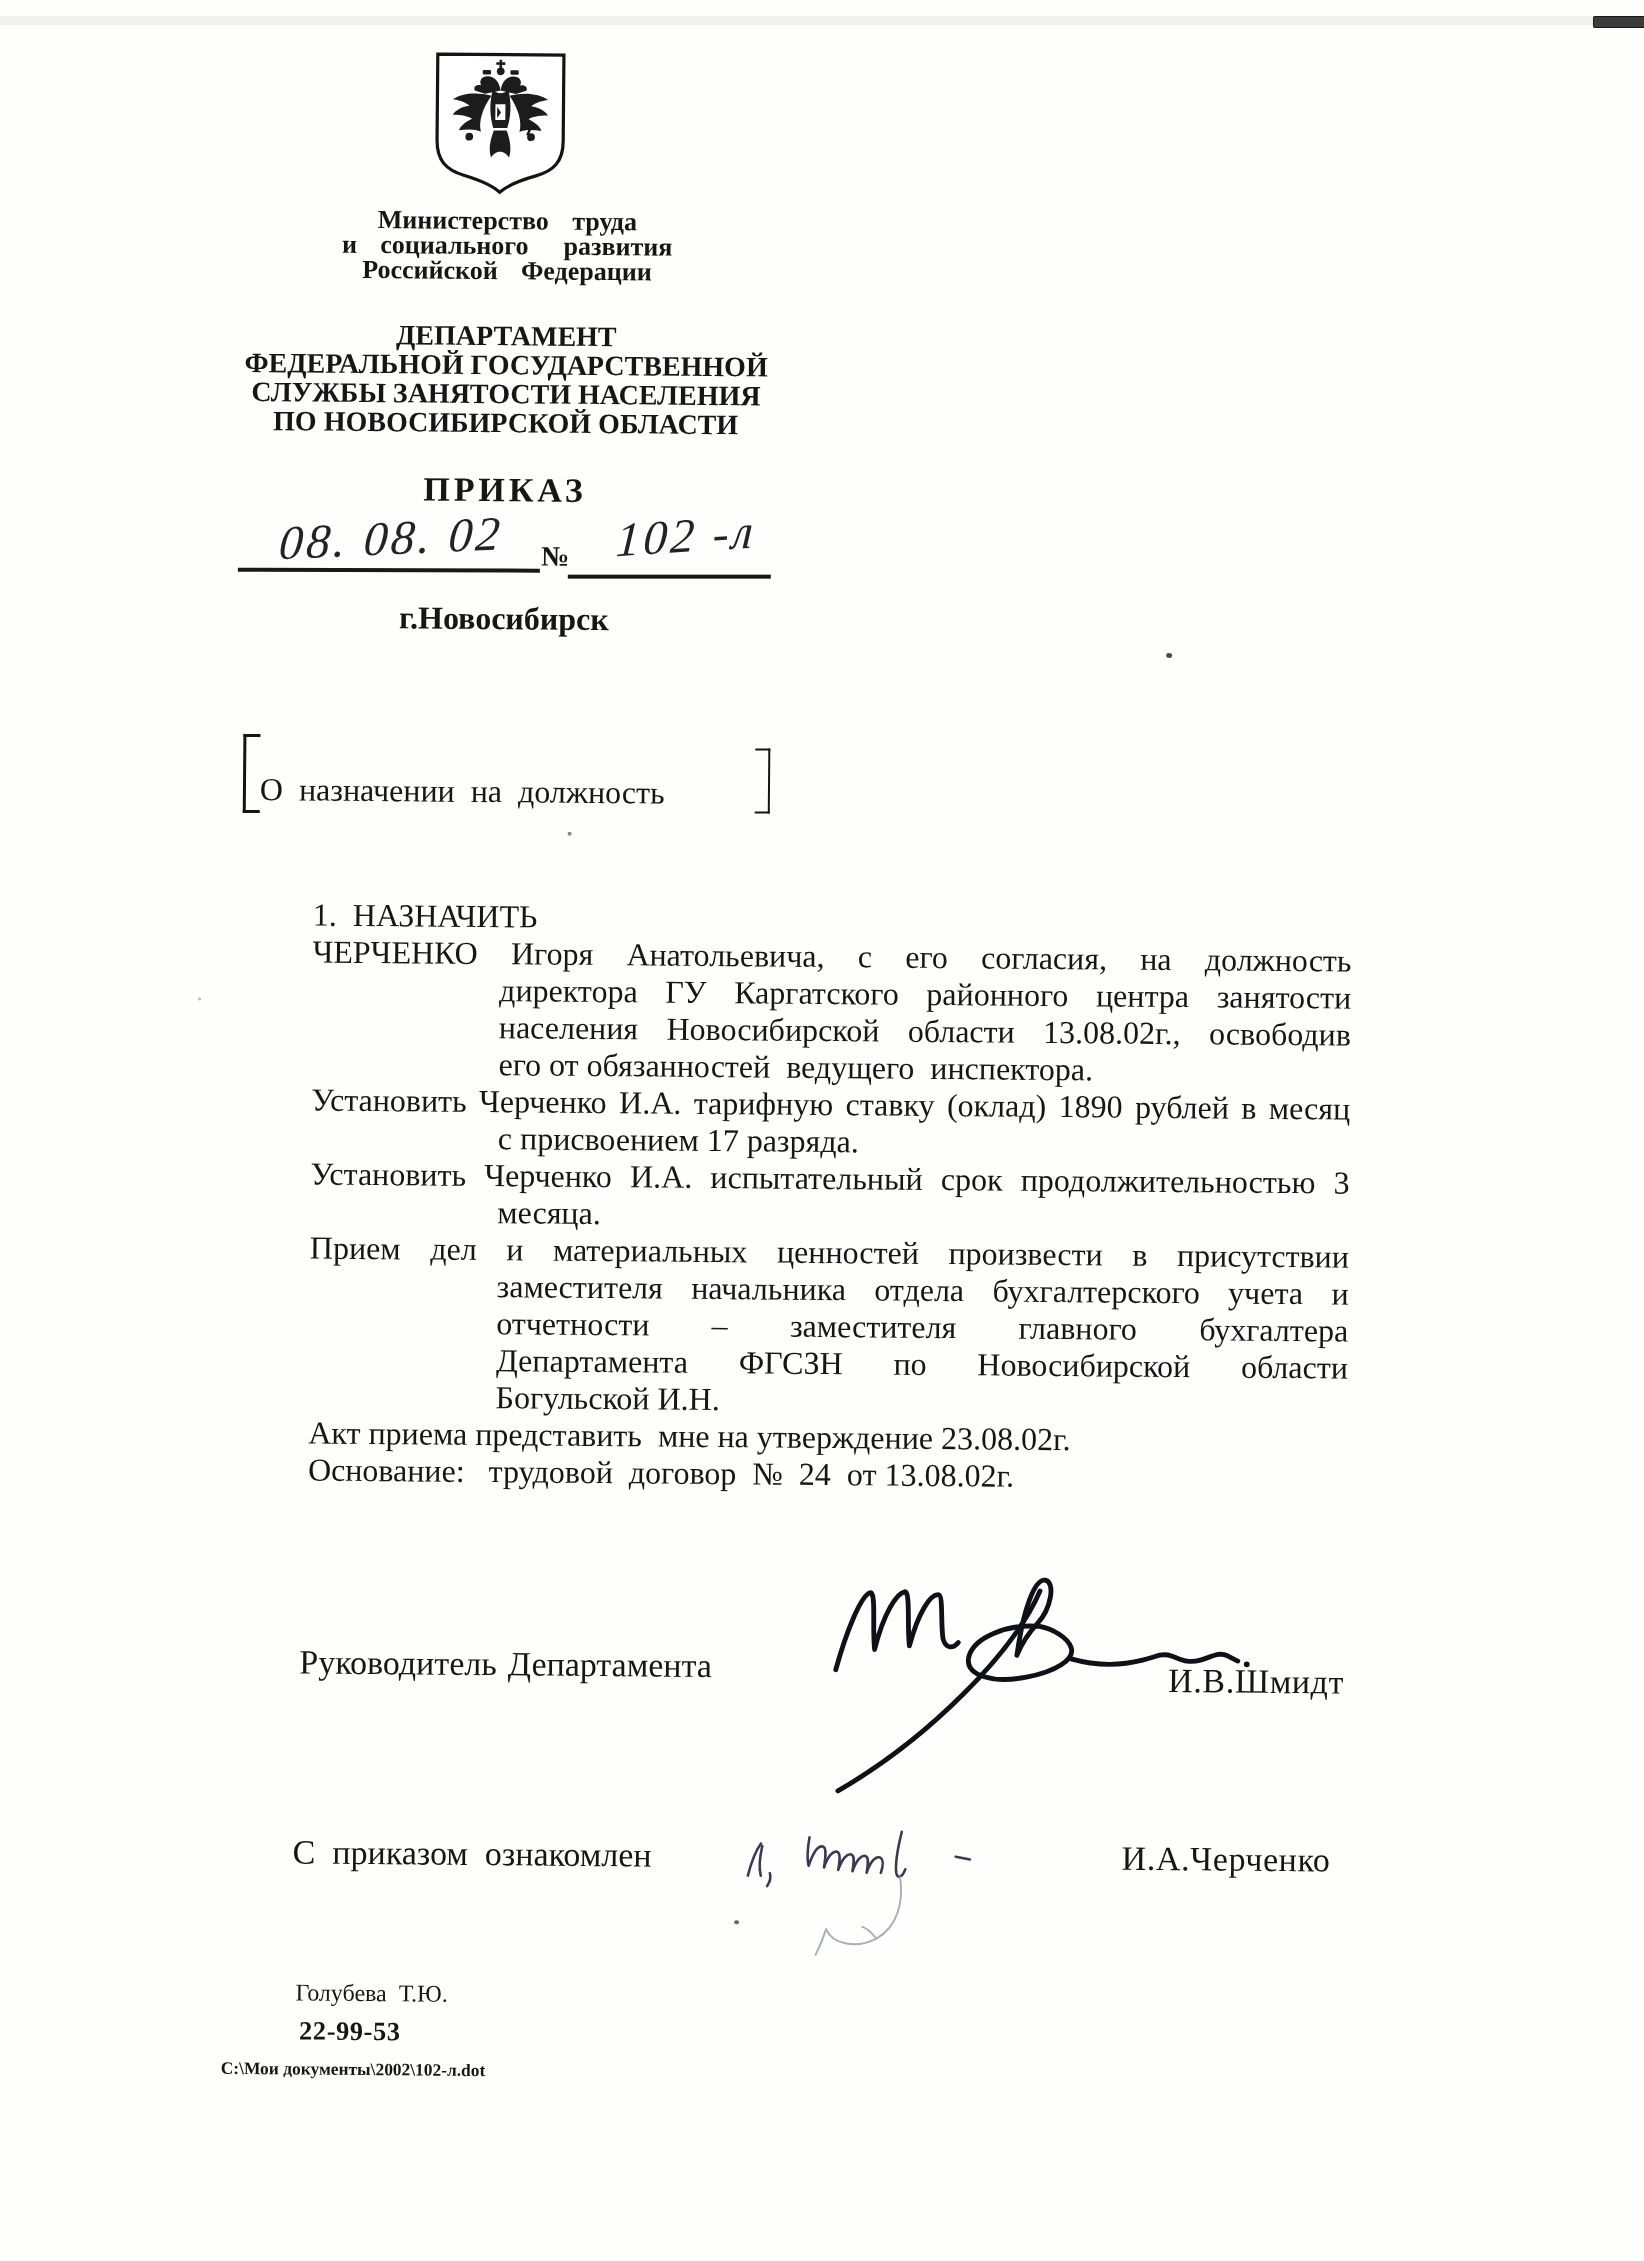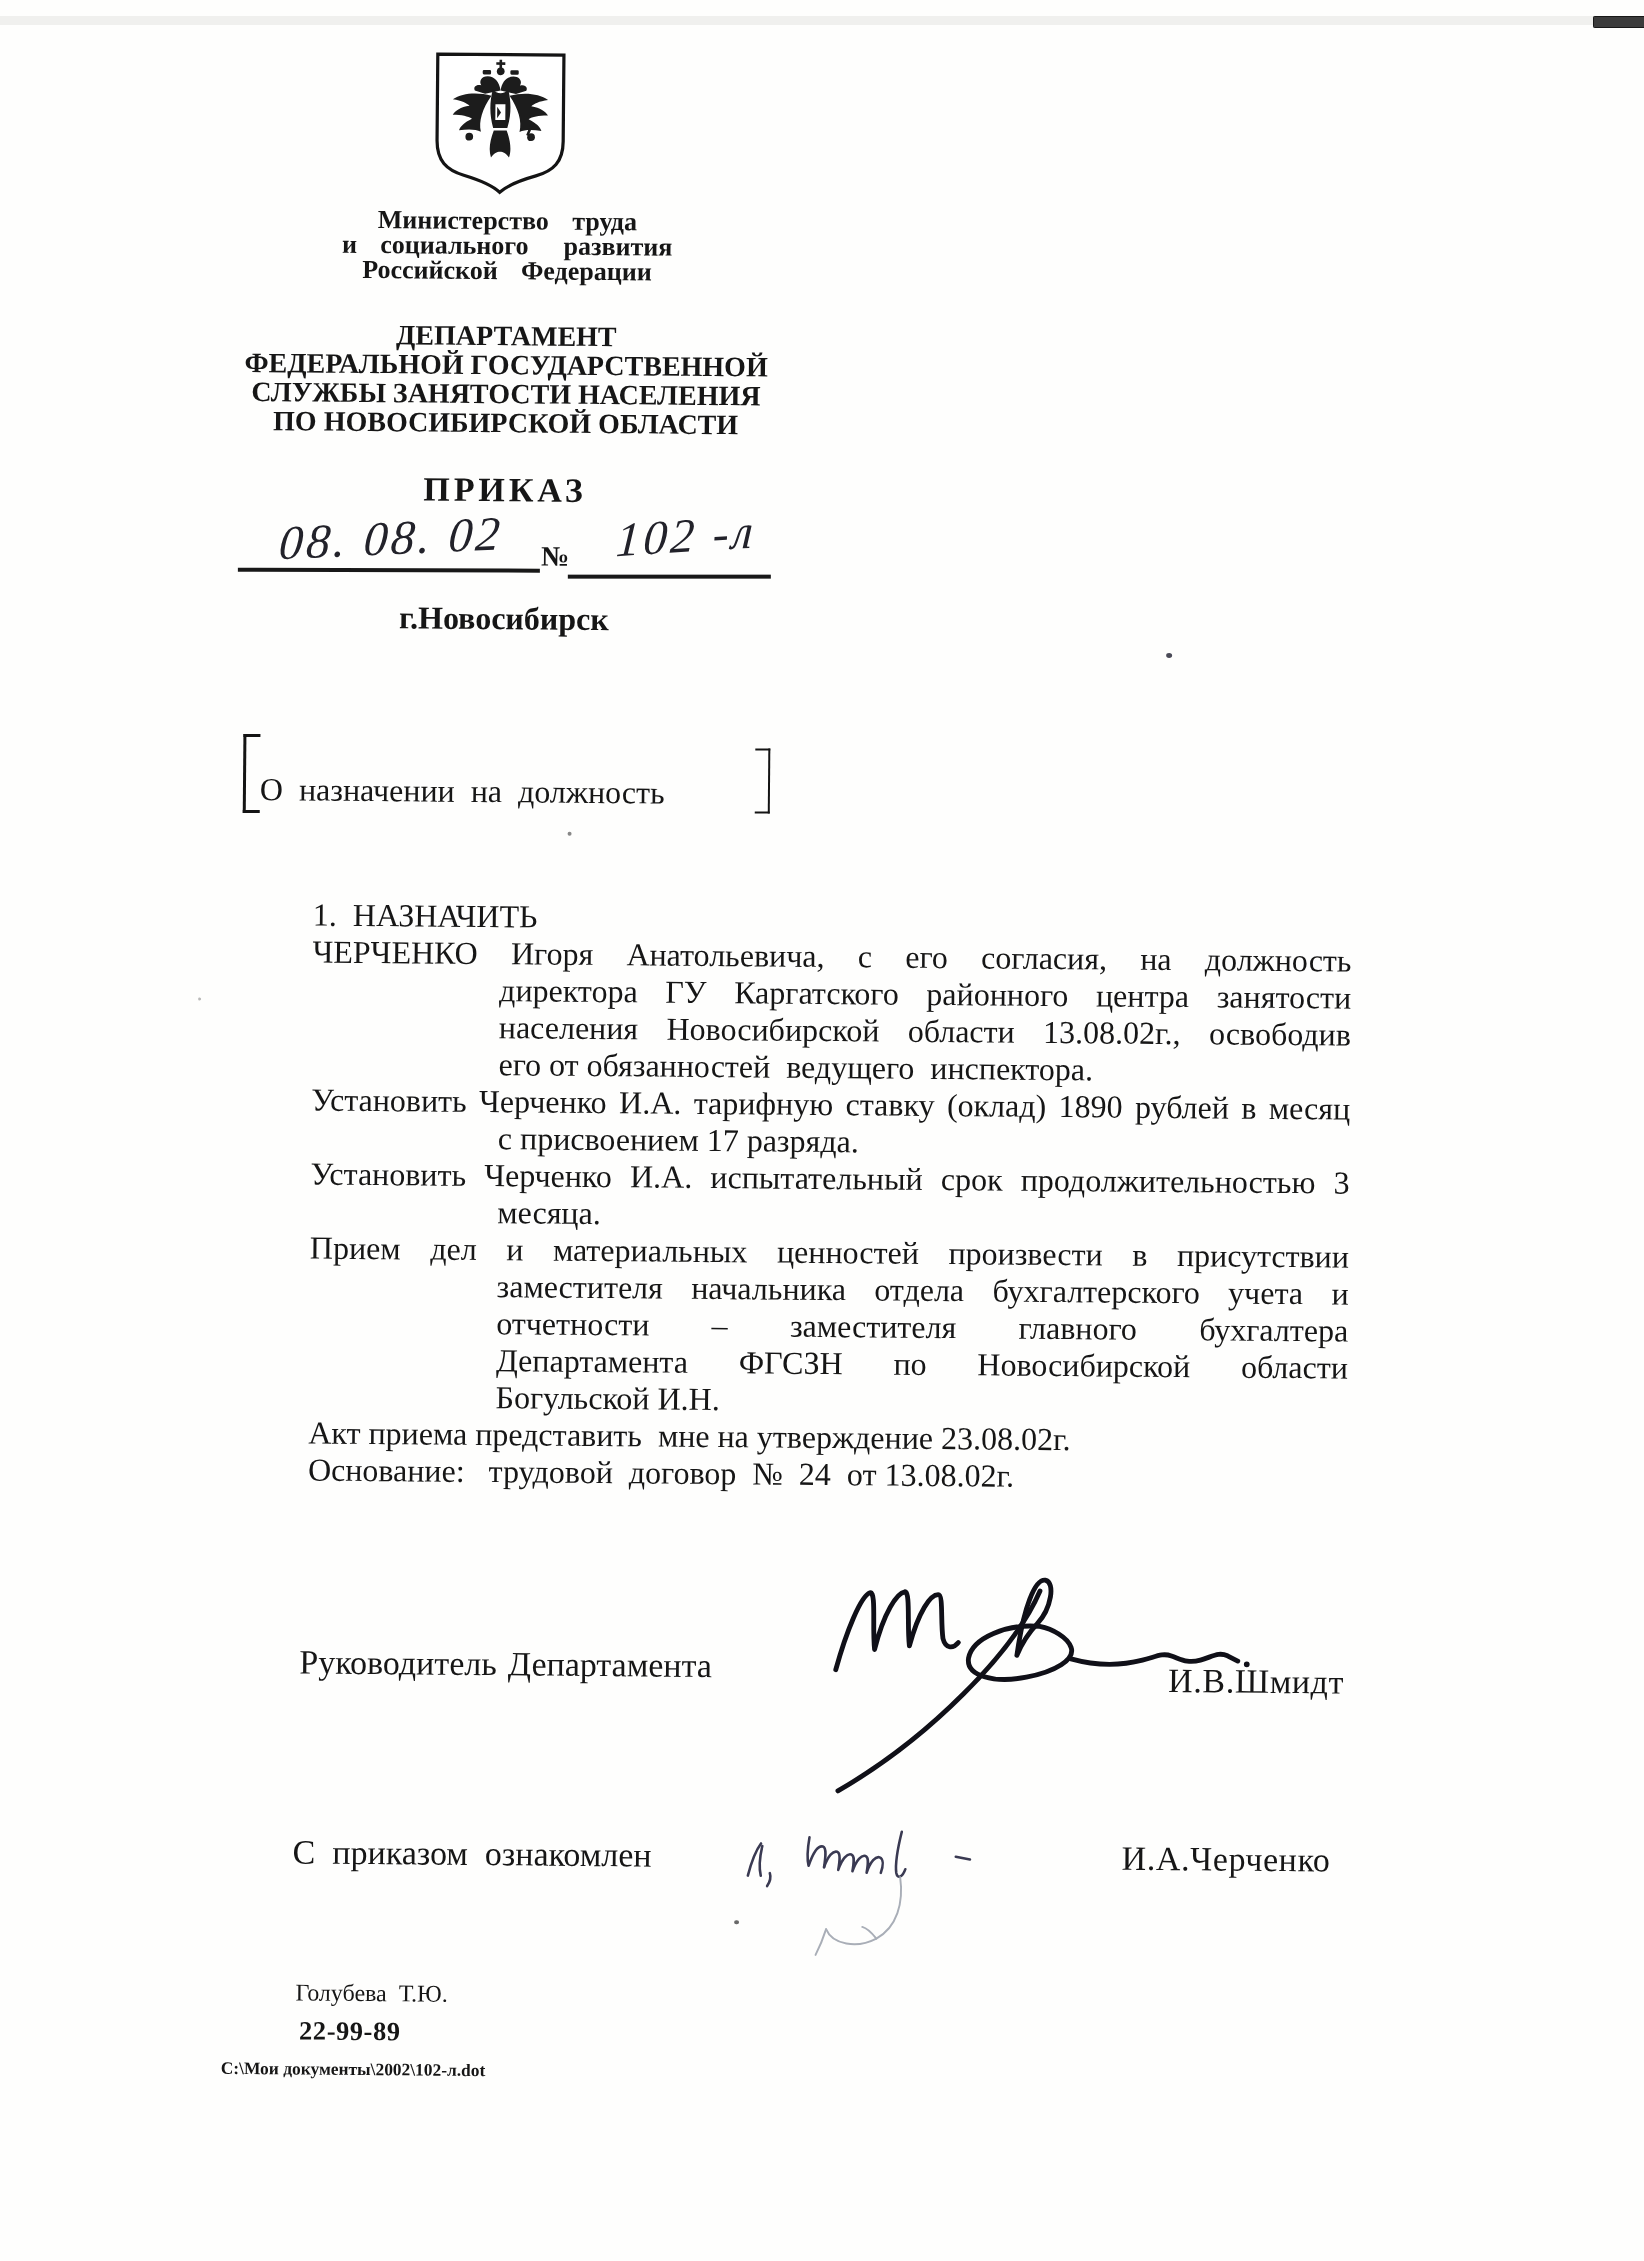--- a/index.html
+++ b/index.html
@@ -174,21 +174,21 @@
     </g>
     <g fill="none" stroke="#9aa0ab" stroke-width="3" stroke-linecap="round" opacity="0.85">
       <path d="M266,90 C272,130 262,168 230,186 C200,202 162,196 152,172"></path>
       <path d="M152,172 C147,188 141,202 136,212"></path>
       <path d="M230,186 C222,176 216,170 208,168"></path>
     </g>
   </svg>
   <div class="ack-name">И.А.Черченко</div>
 
   <div class="footer-exec">Голубева  Т.Ю.</div>
-  <div class="footer-phone">22-99-89</div>
+  <div class="footer-phone">22-99-53</div>
   <div class="footer-path">C:\Мои документы\2002\102-л.dot</div>
 
   <div class="speck sp1"></div>
   <div class="speck sp2"></div>
   <div class="speck sp3"></div>
   <div class="speck sp4"></div>
 
 </div>
 
 

